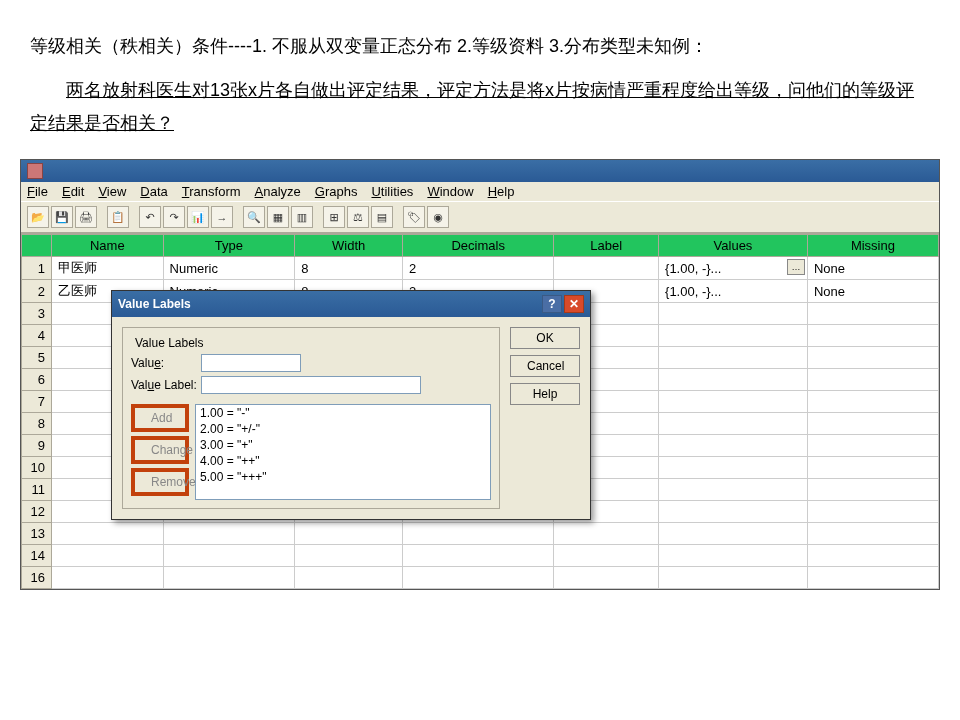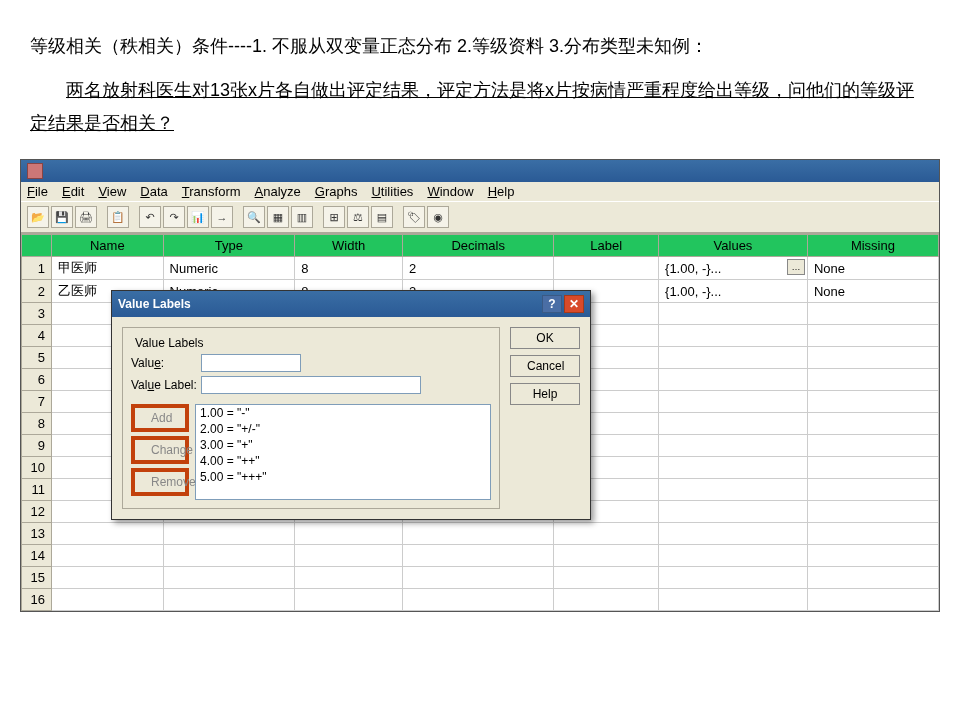--- a/index.html
+++ b/index.html
@@ -241,30 +241,20 @@
             <td class="rowhdr">14</td>
             <td></td>
             <td></td>
             <td></td>
             <td></td>
             <td></td>
             <td></td>
             <td></td>
           </tr>
           <tr>
-            <td class="rowhdr">15</td>
-            <td></td>
-            <td></td>
-            <td></td>
-            <td></td>
-            <td></td>
-            <td></td>
-            <td></td>
-          </tr>
-          <tr>
             <td class="rowhdr">16</td>
             <td></td>
             <td></td>
             <td></td>
             <td></td>
             <td></td>
             <td></td>
             <td></td>
           </tr>
         </tbody>

